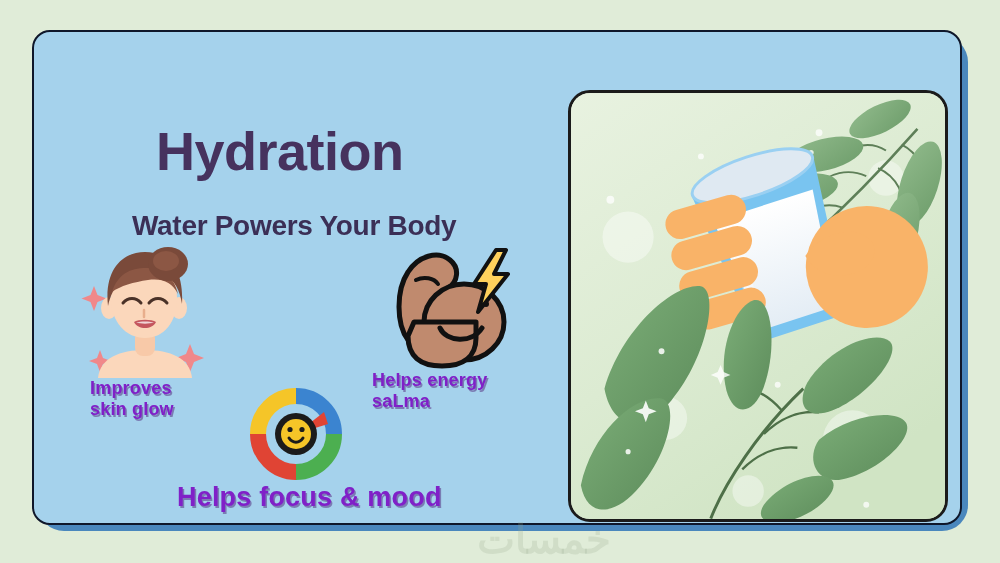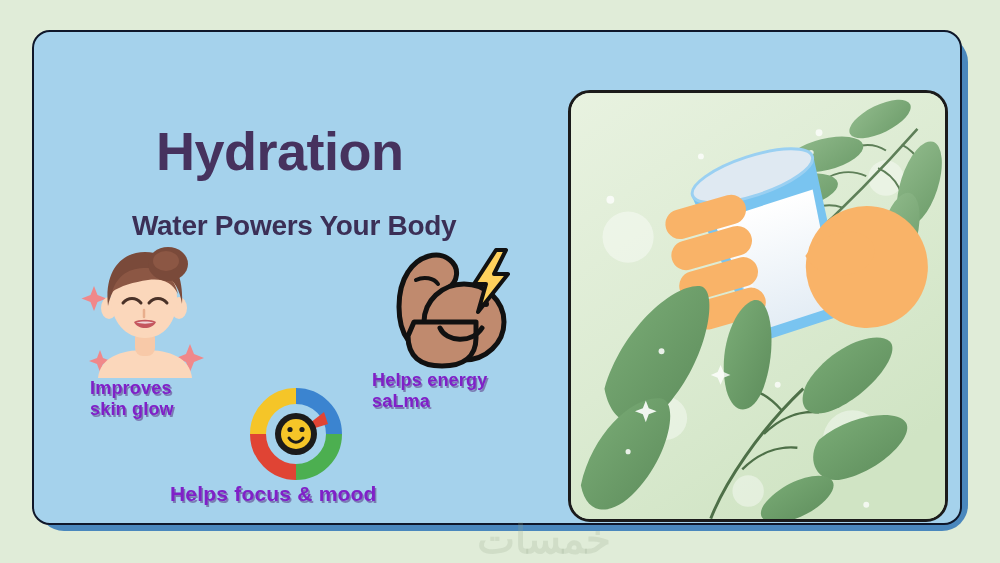--- a/index.html
+++ b/index.html
@@ -56,21 +56,21 @@
     position:absolute;
     font-size:18px;
     font-weight:bold;
     color:#8020c8;
     line-height:1.18;
     text-shadow:1.5px 1.5px 0 rgba(70,20,110,0.45);
     letter-spacing:0.2px;
   }
   #label-skin   { left:56px;  top:346px; width:150px; }
   #label-energy { left:338px; top:338px; width:170px; }
-  #label-mood   { left:136px; top:450px; width:300px; font-size:21px; }
+  #label-mood   { left:143px; top:450px; width:300px; font-size:27px; }
 
   
   .icon-wrap { position:absolute; }
   #icon-woman  { left:44px;  top:214px; width:134px; height:132px; }
   #icon-muscle { left:352px; top:212px; width:130px; height:126px; }
   #icon-mood   { left:212px; top:352px; width:100px; height:100px; }
 
   
   #illus-panel {
     position:absolute;

